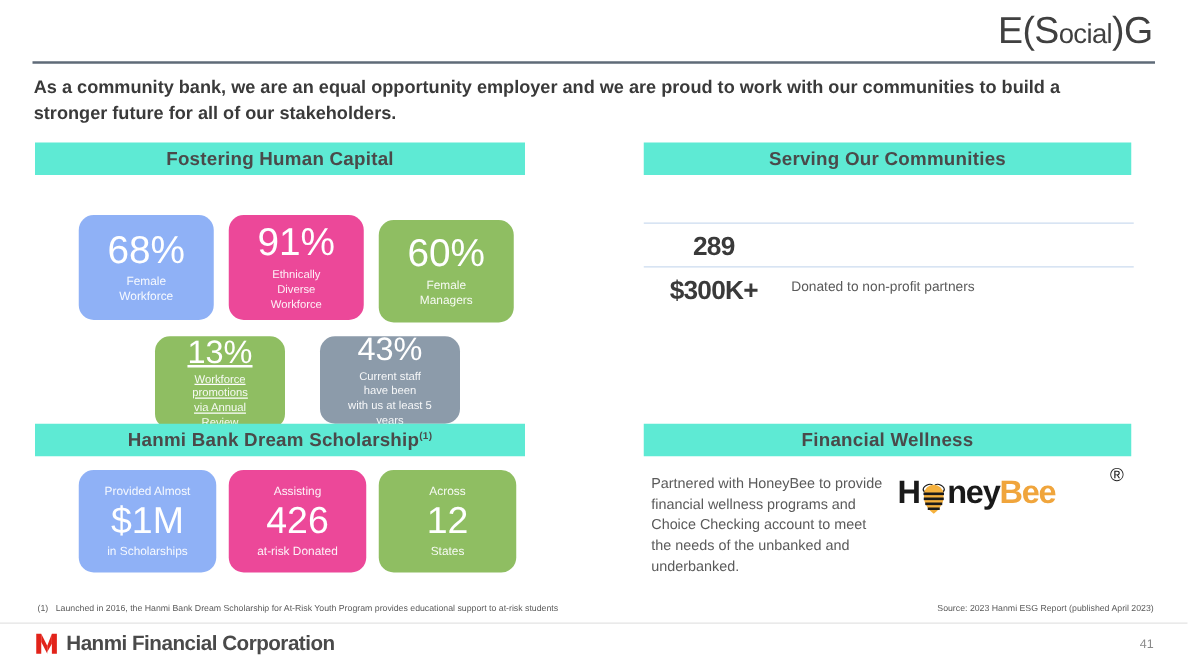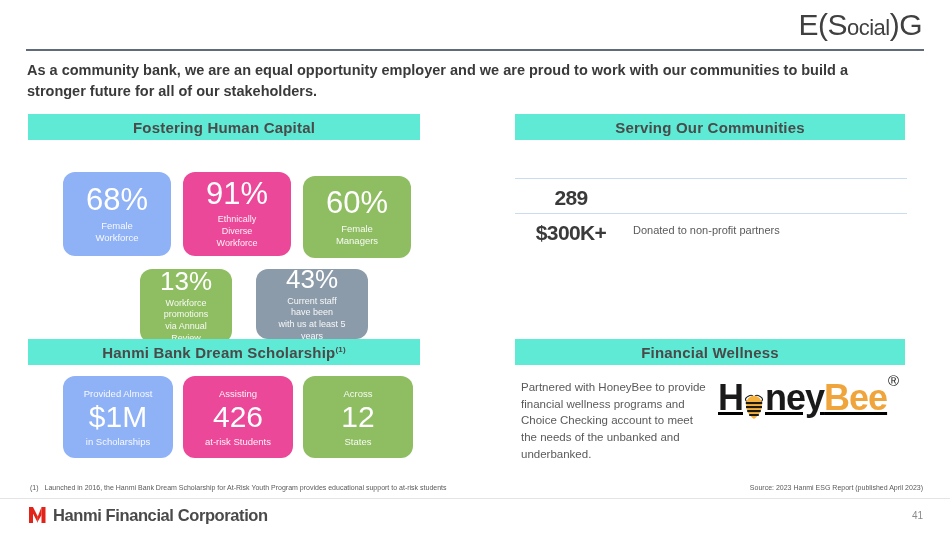--- a/index.html
+++ b/index.html
@@ -113,21 +113,21 @@
 
   #card-female-workforce .stat-value { font-size: 31px; margin-bottom: 5px; }
   #card-ethnically-div .stat-value   { font-size: 31px; margin-bottom: 5px; }
   #card-female-managers .stat-value  { font-size: 31px; margin-bottom: 5px; }
 
   #card-female-workforce .stat-label { font-size: 9.5px; }
   #card-ethnically-div .stat-label   { font-size: 9px; }
   #card-female-managers .stat-label  { font-size: 9.5px; }
 
   
-  #card-promotions  { left: 140px; top: 245px; width: 92px; height: 74px; }
+  #card-promotions  { left: 124px; top: 245px; width: 104px; height: 74px; text-decoration: underline; }
   #card-tenure      { left: 256px; top: 245px; width: 112px; height: 70px; }
   #card-promotions .stat-value { font-size: 26px; margin-bottom: 4px; }
   #card-tenure .stat-value     { font-size: 26px; margin-bottom: 4px; }
   #card-promotions .stat-label { font-size: 9px; }
   #card-tenure .stat-label     { font-size: 9px; }
 
   
   .scholar-card {
     position: absolute;
     border-radius: 12px;
@@ -207,26 +207,25 @@
     position: absolute;
     left: 718px;
     top: 372px;
     width: 195px;
     height: 56px;
   }
   .hb-wordmark {
     position: absolute;
     left: 0;
     top: 8px;
-    font-size: 36px;
+    font-size: 26px;
     font-weight: bold;
     letter-spacing: -1px;
     line-height: 1;
     white-space: nowrap;
-    text-decoration: underline;
   }
   .hb-black { color: #1a1a1a; }
   .hb-orange { color: #f0a53c; }
   .hb-bee {
     display: inline-block;
     width: 22px;
     position: relative;
     vertical-align: baseline;
   }
   .hb-reg {
@@ -369,21 +368,21 @@
 
 <div class="scholar-card card-blue" id="card-scholar-amount">
   <div class="scholar-top">Provided Almost</div>
   <div class="scholar-value">$1M</div>
   <div class="scholar-bottom">in Scholarships</div>
 </div>
 
 <div class="scholar-card card-dark" id="card-scholar-count">
   <div class="scholar-top">Assisting</div>
   <div class="scholar-value">426</div>
-  <div class="scholar-bottom">at-risk Students</div>
+  <div class="scholar-bottom">at-risk Donated</div>
 </div>
 
 <div class="scholar-card card-green" id="card-scholar-states">
   <div class="scholar-top">Across</div>
   <div class="scholar-value">12</div>
   <div class="scholar-bottom">States</div>
 </div>
 
 <div class="section-bar" id="bar-wellness">
   <span class="section-bar-title">Financial Wellness</span>

